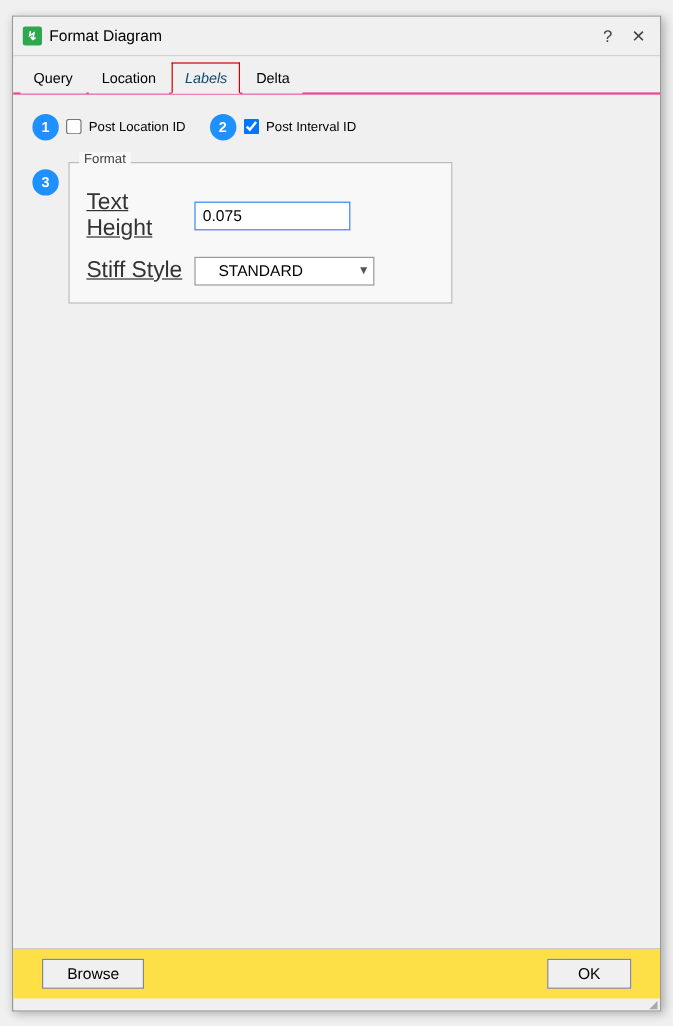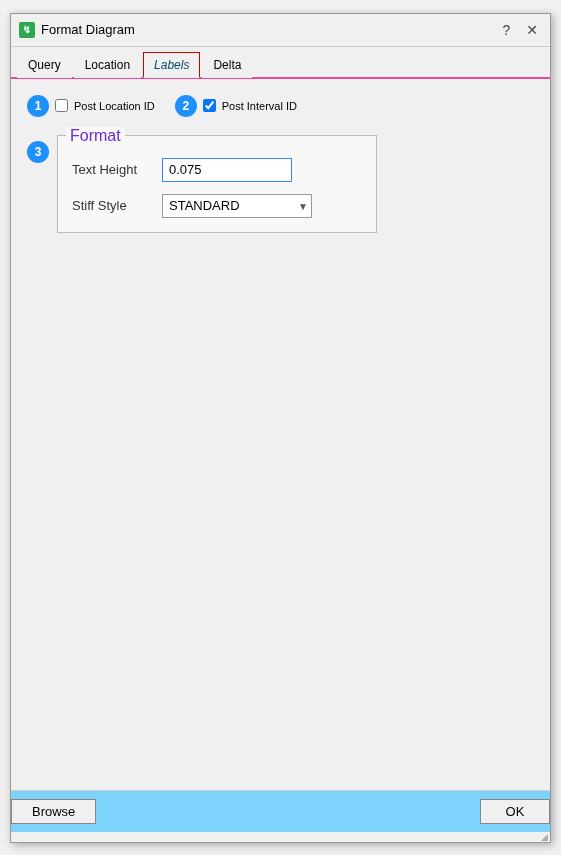--- a/index.html
+++ b/index.html
@@ -135,71 +135,72 @@
       background: #f8f8f8;
       position: relative;
       width: 320px;
     }
     .format-group-title {
       position: absolute;
       top: -9px;
       left: 8px;
       background: #f8f8f8;
       padding: 0 4px;
-      font-size: 16px;
-      color: #6d28d9;
+      font-size: 11px;
+      color: #404040;
     }
     .format-row {
       display: flex;
       align-items: center;
       margin-top: 12px;
     }
     .format-label {
       width: 90px;
-      font-size: 13px;
+      font-size: 19px;
       color: #333;
+      text-decoration: underline;
     }
     .format-input {
       width: 130px;
       height: 24px;
       border: 1px solid #3b82f6;
       padding: 2px 6px;
       font-size: 13px;
       background: white;
     }
     .format-select-wrapper {
       position: relative;
       width: 150px;
     }
     .format-select {
       width: 150px;
       height: 24px;
       border: 1px solid #999;
-      padding: 2px 20px 2px 6px;
+      padding: 2px 20px 2px 19px;
       font-size: 13px;
       background: white;
       appearance: none;
       cursor: pointer;
     }
     .select-arrow {
       position: absolute;
       right: 4px;
       top: 50%;
       transform: translateY(-50%);
       pointer-events: none;
       font-size: 10px;
       color: #555;
     }
     .dialog-footer {
       display: flex;
       align-items: center;
       justify-content: space-between;
-      padding: 8px 0;
+      padding: 8px 24px;
       border-top: 1px solid #ccc;
-      background: #7dd3fc;
+      background: #fde047;
     }
     .footer-left {}
     .footer-right {
       display: flex;
       gap: 8px;
       margin-left: 28px;
     }
     .footer-btn {
       padding: 4px 20px;
       font-size: 13px;

